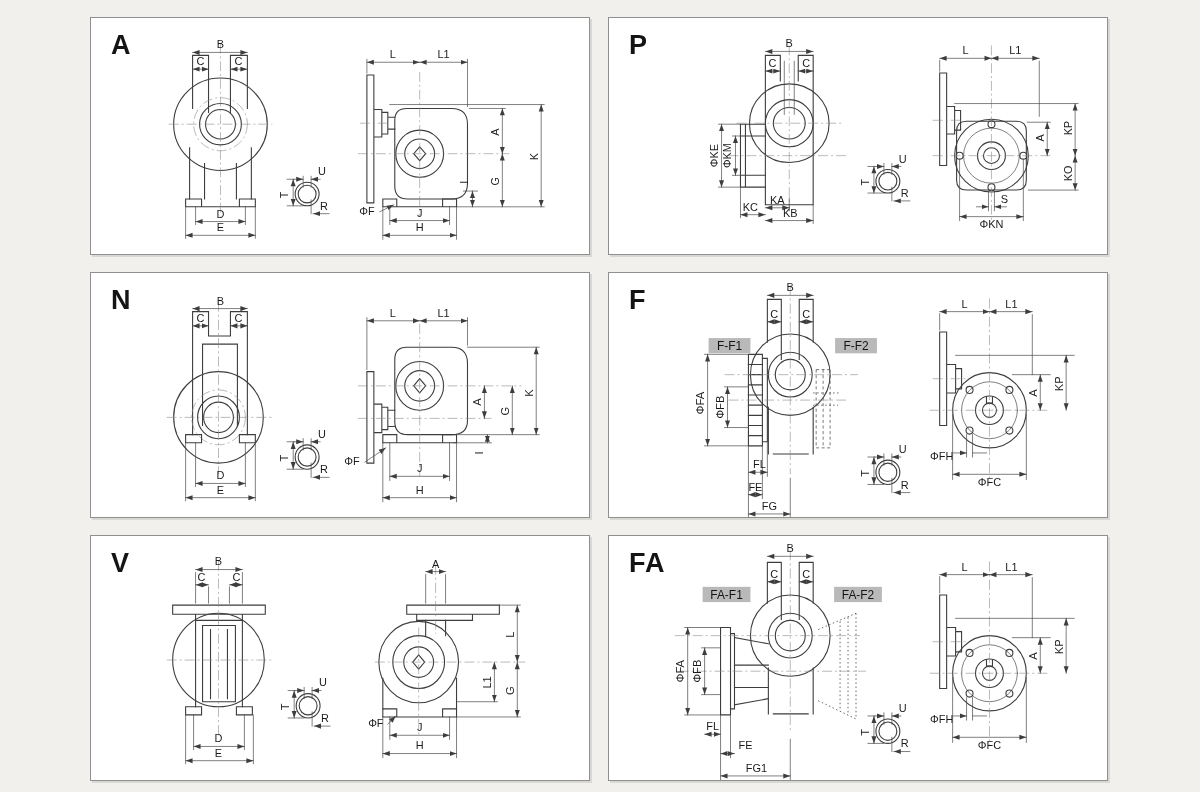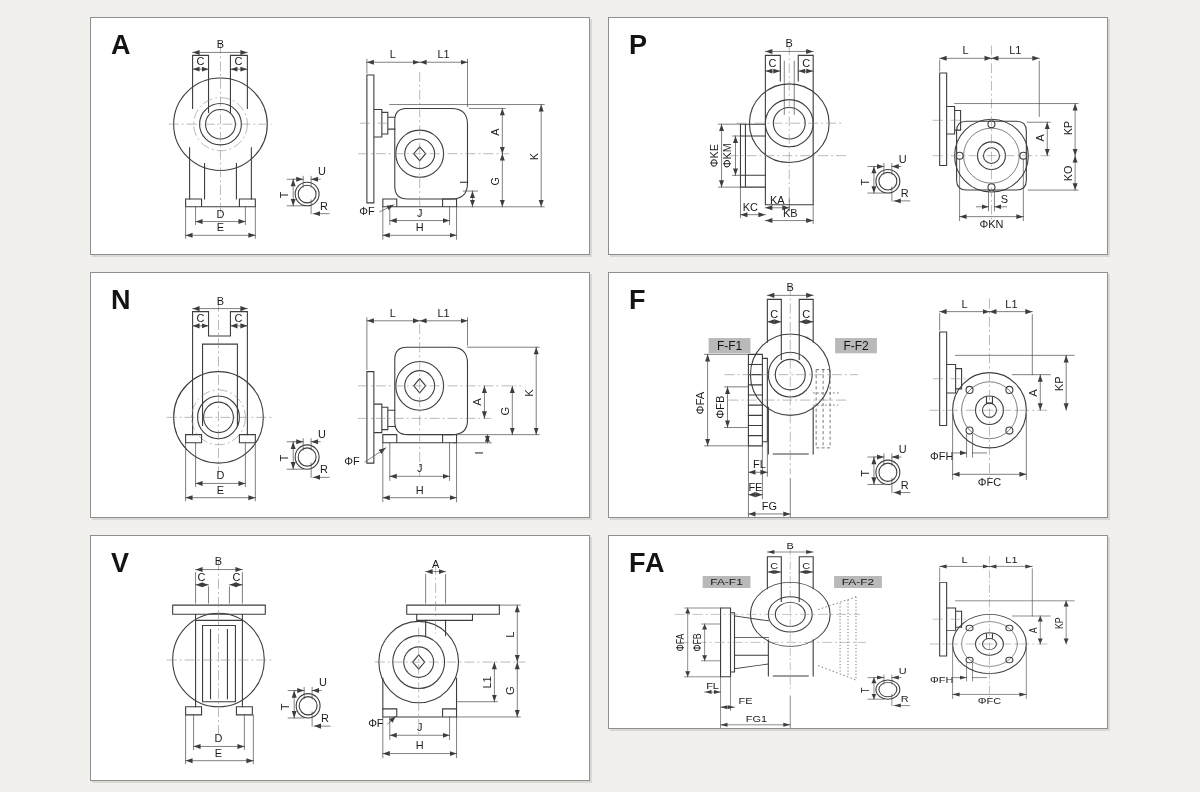--- a/index.html
+++ b/index.html
@@ -396,21 +396,21 @@
       <path class="t" marker-end="url(#ae)" d="M298,185 L306,177"></path>
       <path class="t" d="M300,178 V200 M360,178 V200 M293,178 V218 M367,178 V218"></path>
       <path class="t" marker-start="url(#as)" marker-end="url(#ae)" d="M300,196 H360"></path>
         <text x="330" y="192">J</text>
       <path class="t" marker-start="url(#as)" marker-end="url(#ae)" d="M293,214 H367"></path>
         <text x="330" y="210">H</text>
     </g>
   </svg>
 </div>
 
-<div class="panel" style="left:608px;top:535px;height:194px">
+<div class="panel" style="left:608px;top:535px;height:246px">
   <div class="plabel">FA</div>
   <svg viewBox="0 0 500 240" preserveAspectRatio="none">
     <g>
       <path class="o" d="M159,26 H173 M191,26 H205 M159,26 V66 M173,26 V82 M191,26 V82 M205,26 V66"></path>
       <circle class="o" cx="182" cy="98" r="40"></circle>
         <circle class="o" cx="182" cy="98" r="22"></circle>
         <circle class="o" cx="182" cy="98" r="15"></circle>
       <path class="o" d="M160,130 V175 M205,130 V175 M165,175 H200"></path>
       <path class="o" d="M112,90 h10 v86 h-10 z M122,96 h4 v74 h-4 z"></path>
       <path class="o" d="M126,100 L160,106 M126,166 L160,160 M126,127 H160 M126,149 H160"></path>

